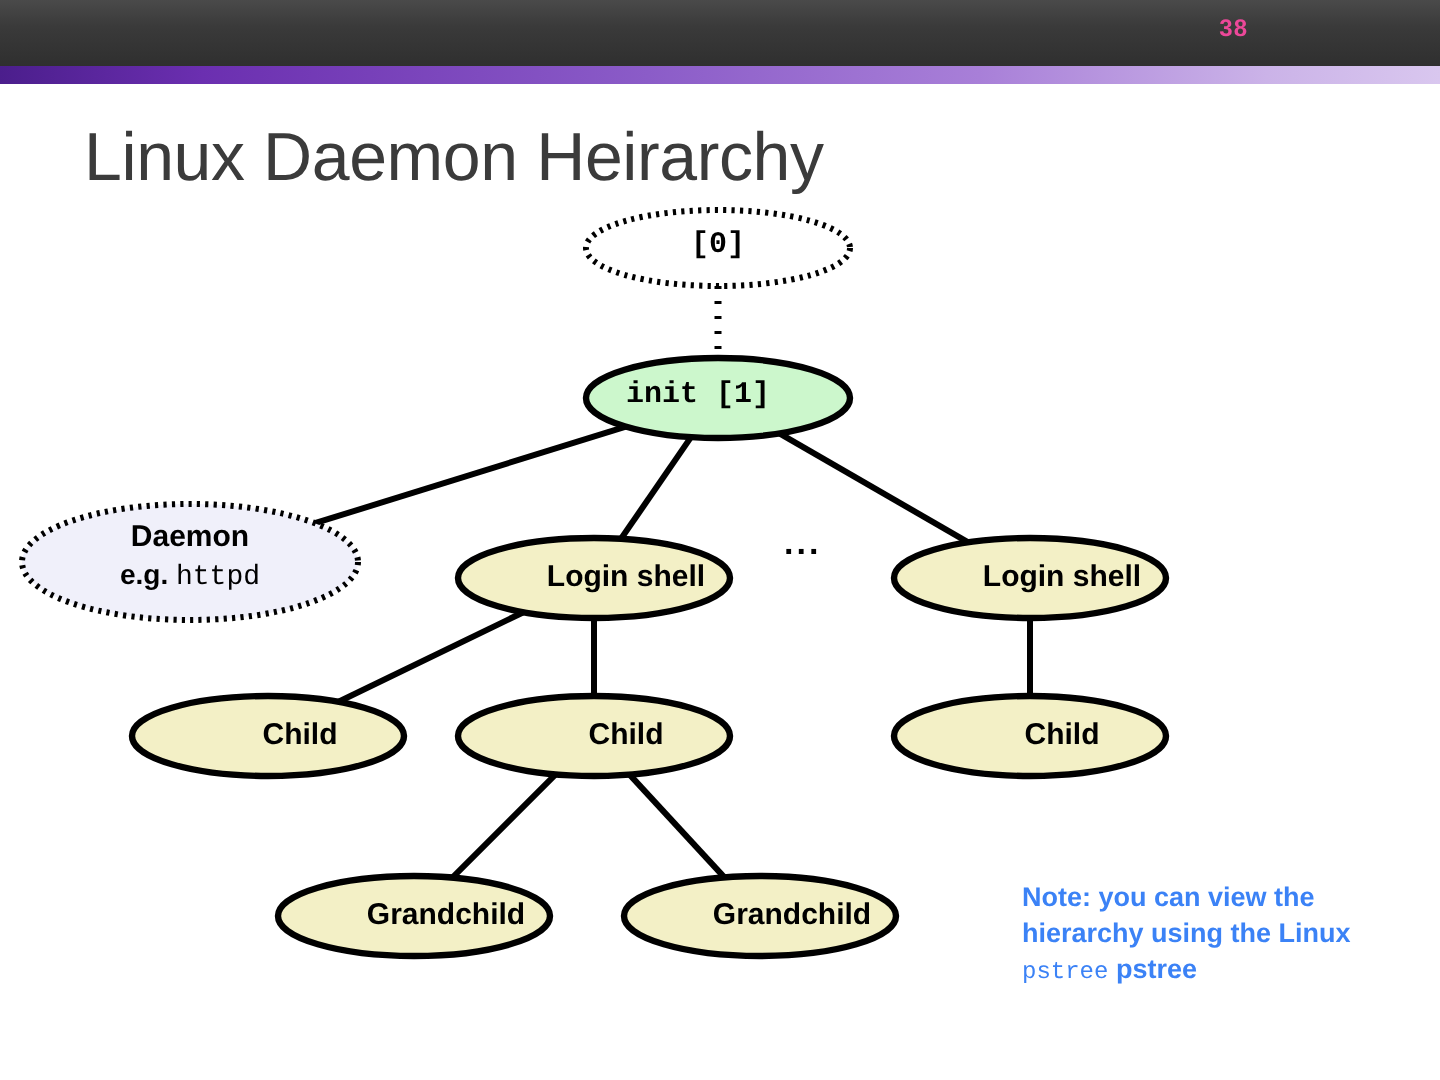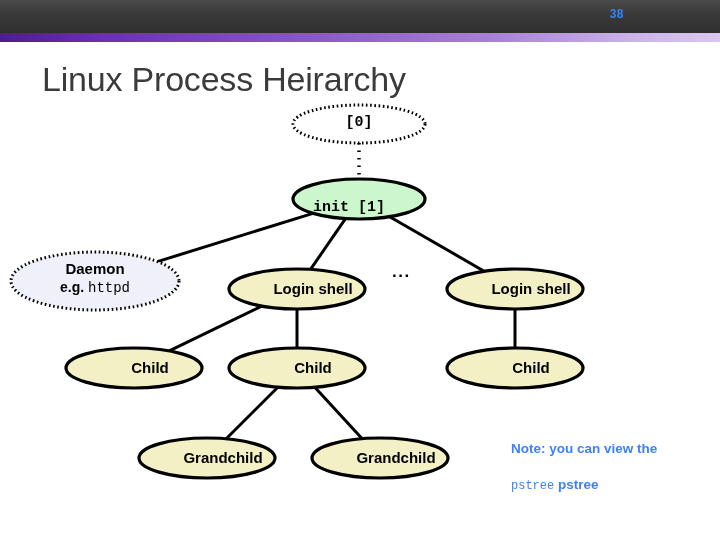--- a/index.html
+++ b/index.html
@@ -22,21 +22,21 @@
     width: 720px;
     height: 33px;
     background: linear-gradient(to bottom, #4a4a4a 0%, #3a3a3a 40%, #2f2f2f 100%);
   }
   .page-number {
     position: absolute;
     right: 96px;
     top: 7px;
     font-size: 12px;
     font-weight: bold;
-    color: #3b82f6;
+    color: #ec4899;
     letter-spacing: 0.5px;
   }
   .accent-band {
     position: absolute;
     left: 0; top: 33px;
     width: 720px;
     height: 9px;
     background: linear-gradient(to right, #4b1e8c 0%, #6b2fb0 14%, #8b5cc8 45%, #a87fd8 68%, #cbb3e8 88%, #d9c7ef 100%);
   }
 
@@ -123,21 +123,21 @@
     font-size: 12px;
   }
 </style>
 </head>
 <body>
 
 <div class="header-bar"></div>
 <div class="page-number">38</div>
 <div class="accent-band"></div>
 
-<div class="slide-title">Linux Process Heirarchy</div>
+<div class="slide-title">Linux Daemon Heirarchy</div>
 
 <div class="diagram">
   <svg class="graph" width="720" height="540">
     <g id="edge-layer">
         <line x1="359" y1="143" x2="359" y2="179" stroke="#000000" stroke-width="3.5" stroke-dasharray="1.5,6"></line>
         <line x1="312.9106257630284" y1="213.3156389675442" x2="157.44644111500014" y2="261.60375692640145" stroke="#000000" stroke-width="3"></line>
         <line x1="345.5129598089479" y1="218.5779615676562" x2="310.5033909630517" y2="269.3983034407314" stroke="#000000" stroke-width="3"></line>
         <line x1="389.69060368806885" y1="216.70611751234742" x2="484.1152535740647" y2="271.1818770619604" stroke="#000000" stroke-width="3"></line>
         <line x1="261.7219127355993" y1="306.0979686741574" x2="169.2780872644007" y2="350.9020313258426" stroke="#000000" stroke-width="3"></line>
         <line x1="297" y1="309" x2="297" y2="348" stroke="#000000" stroke-width="3"></line>
@@ -153,35 +153,35 @@
         <ellipse cx="515" cy="289" rx="68" ry="20" fill="#f3f0c6" stroke="#000000" stroke-width="3.2"></ellipse>
         <ellipse cx="134" cy="368" rx="68" ry="20" fill="#f3f0c6" stroke="#000000" stroke-width="3.2"></ellipse>
         <ellipse cx="297" cy="368" rx="68" ry="20" fill="#f3f0c6" stroke="#000000" stroke-width="3.2"></ellipse>
         <ellipse cx="515" cy="368" rx="68" ry="20" fill="#f3f0c6" stroke="#000000" stroke-width="3.2"></ellipse>
         <ellipse cx="207" cy="458" rx="68" ry="20" fill="#f3f0c6" stroke="#000000" stroke-width="3.2"></ellipse>
         <ellipse cx="380" cy="458" rx="68" ry="20" fill="#f3f0c6" stroke="#000000" stroke-width="3.2"></ellipse>
       </g>
   </svg>
 
   <div class="node-label lbl-mono" style="left:293px; top:115px; width:132px;">[0]</div>
-  <div class="node-label lbl-mono" style="left:293px; top:200px; width:112px;">init [1]</div>
+  <div class="node-label lbl-mono" style="left:293px; top:190px; width:112px;">init [1]</div>
 
   <div class="node-label lbl-daemon-1" style="left:11px; top:261px; width:168px;">Daemon</div>
   <div class="node-label lbl-daemon-2" style="left:11px; top:280px; width:168px;"><span>e.g.&nbsp;</span><span class="mono">httpd</span></div>
 
   <div class="node-label lbl-sans" style="left:229px; top:281px; width:136px;">Login shell</div>
   <div class="node-label lbl-sans" style="left:447px; top:281px; width:136px;">Login shell</div>
 
   <div class="node-label lbl-sans" style="left:66px;  top:360px; width:136px;">Child</div>
   <div class="node-label lbl-sans" style="left:229px; top:360px; width:136px;">Child</div>
   <div class="node-label lbl-sans" style="left:447px; top:360px; width:136px;">Child</div>
 
   <div class="node-label lbl-sans" style="left:139px; top:450px; width:136px;">Grandchild</div>
   <div class="node-label lbl-sans" style="left:312px; top:450px; width:136px;">Grandchild</div>
 
   <div class="ellipsis-mark" style="left:392px; top:262px;">...</div>
 </div>
 
 <div class="note-block">
   <span>Note: you can view the</span><br>
-  <br>
+  <span>hierarchy using the Linux</span><br>
   <span class="mono">pstree</span><span> pstree</span>
 </div>
 
 </body></html>

